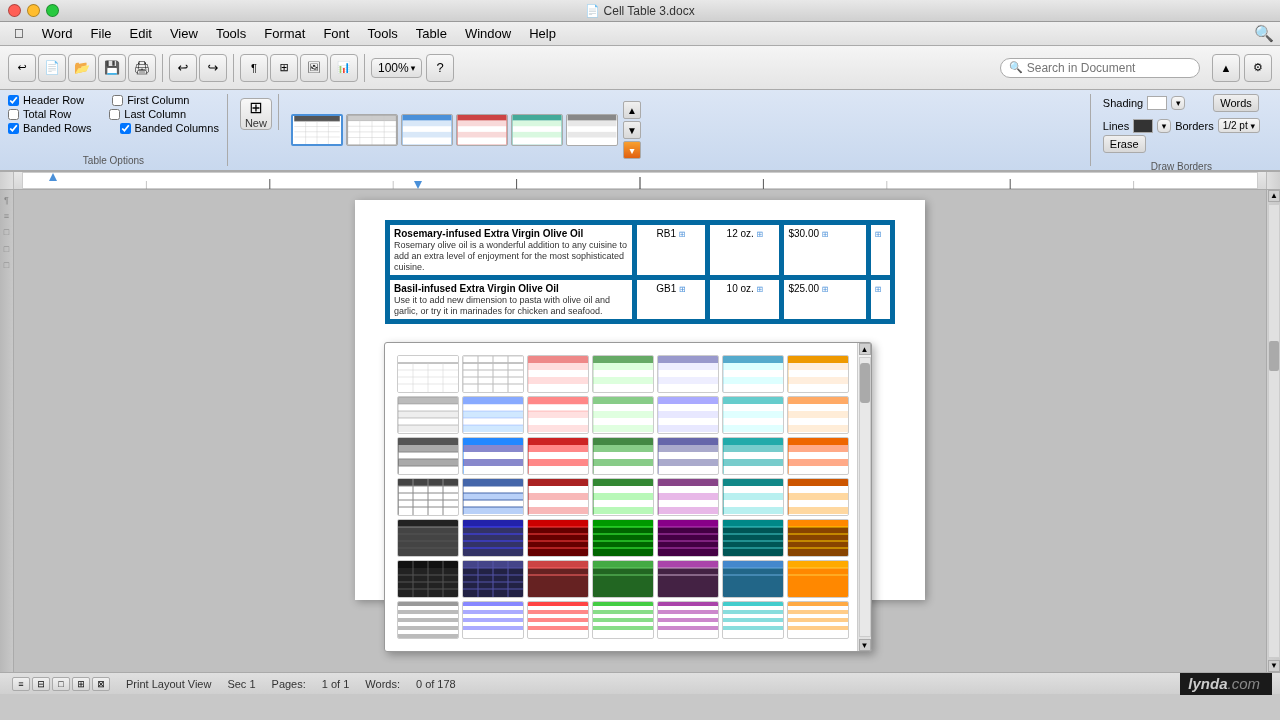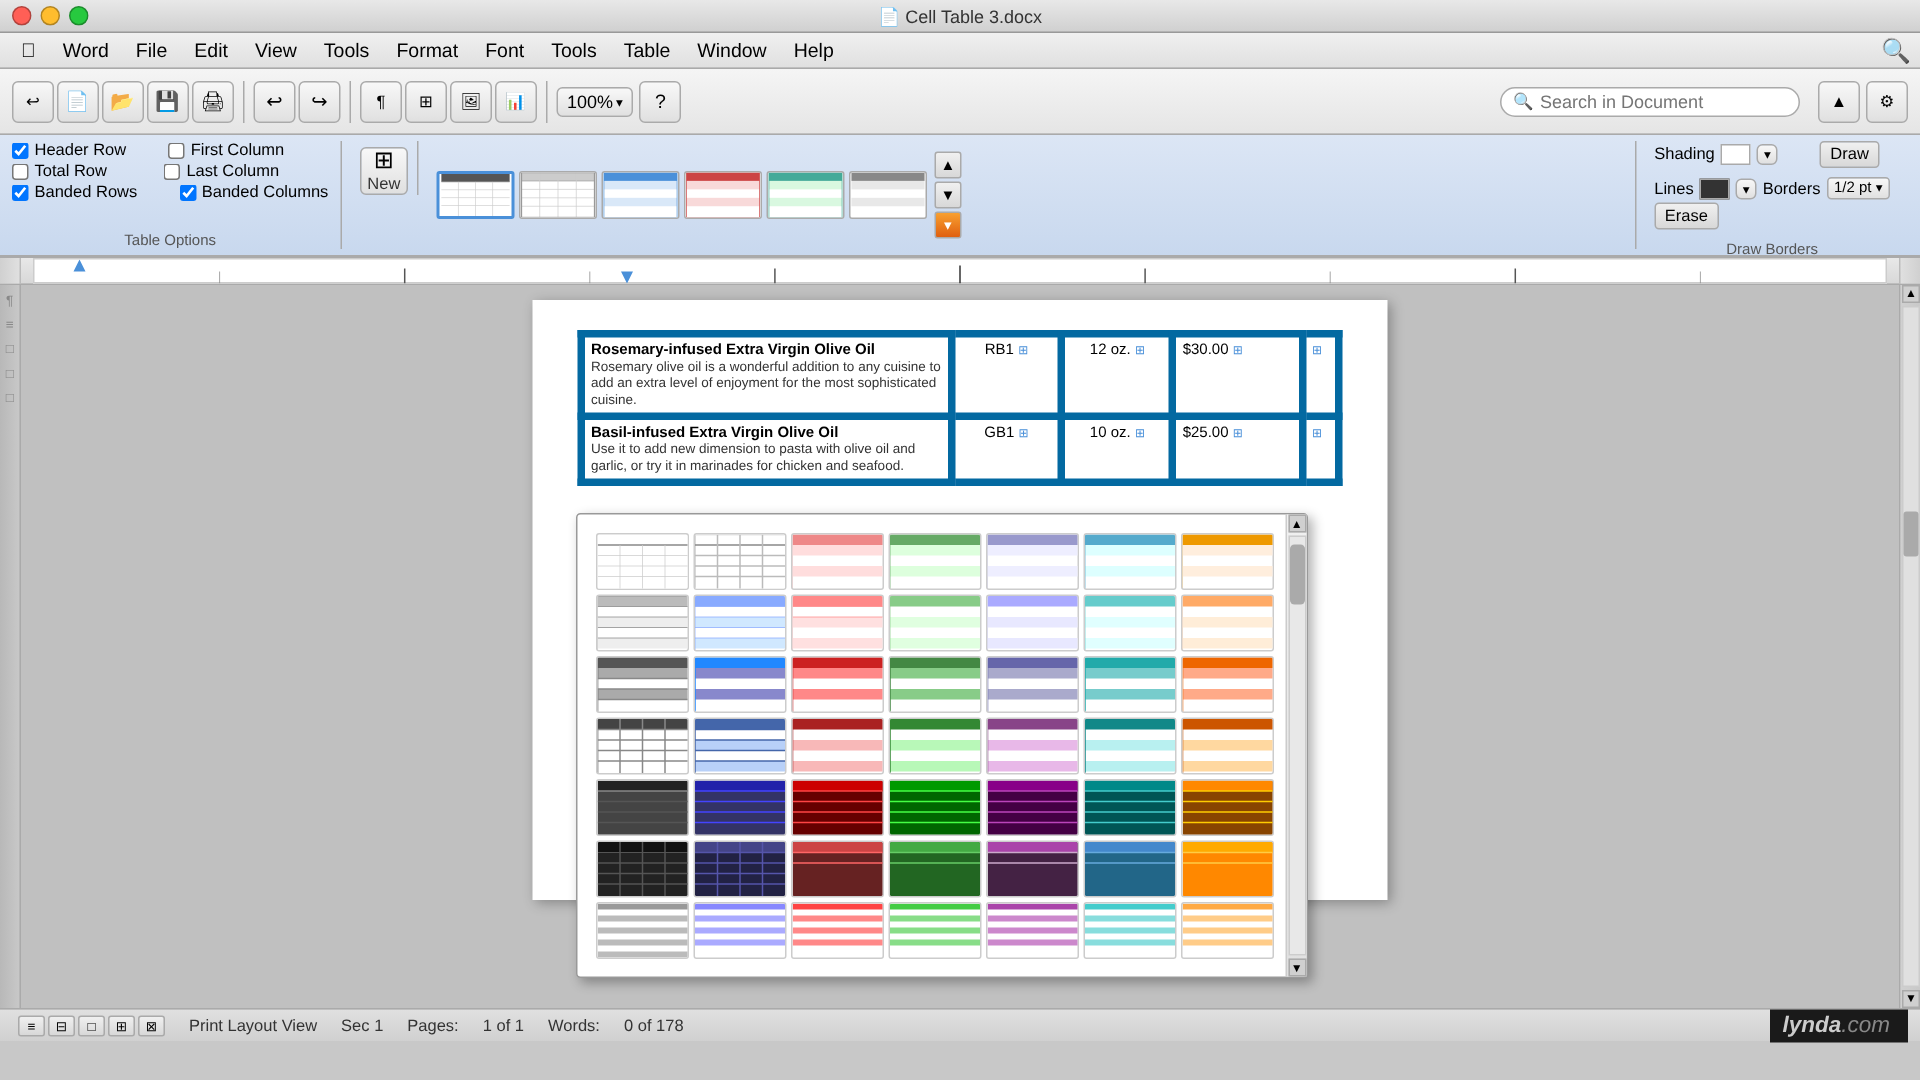--- a/index.html
+++ b/index.html
@@ -514,21 +514,21 @@
       </div>
     </div>
 
     <div class="ribbon-group" style="border-right:none">
       <div class="ribbon-group-content">
         <div class="shading-row">
           <span>Shading</span>
           <div class="color-box"></div>
           <div class="toolbar-btn" style="width:14px;height:14px;font-size:9px">▾</div>
           <span style="margin-left:20px"></span>
-          <div class="draw-btn">Draw</div>
+          <div class="draw-btn">Words</div>
         </div>
         <div class="borders-row">
           <span>Lines</span>
           <div class="color-box" style="background:#333"></div>
           <div class="toolbar-btn" style="width:14px;height:14px;font-size:9px">▾</div>
           <span>Borders</span>
           <div class="line-thickness">
             <span>1/2 pt</span>
             <span style="font-size:9px">▾</span>
           </div>

